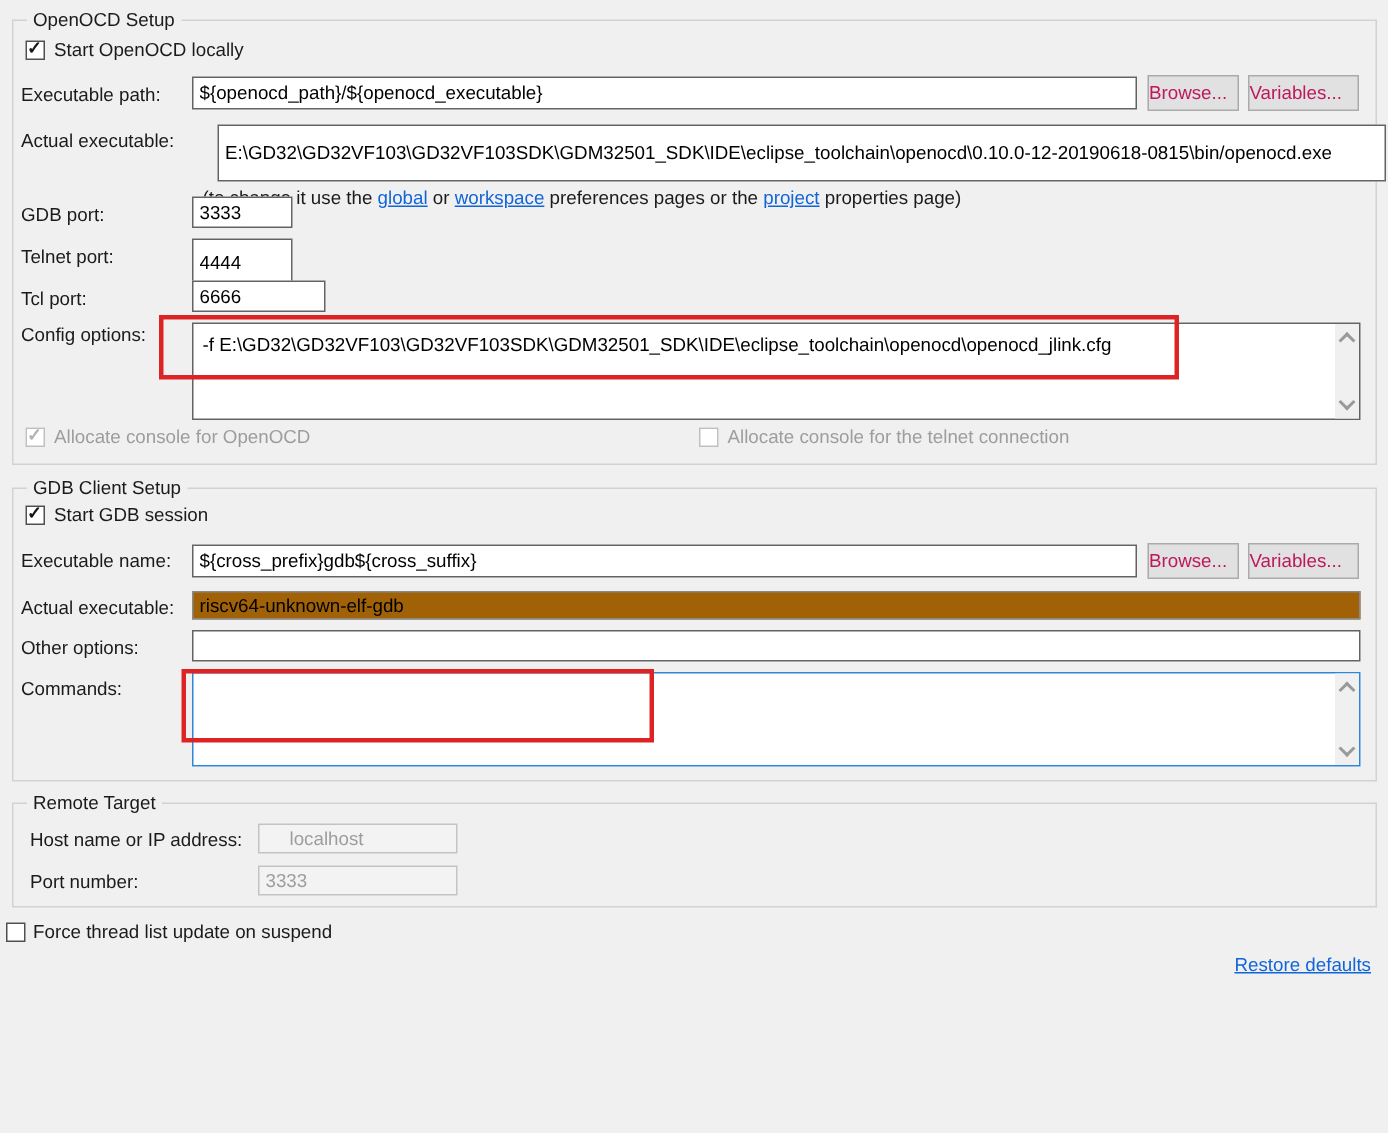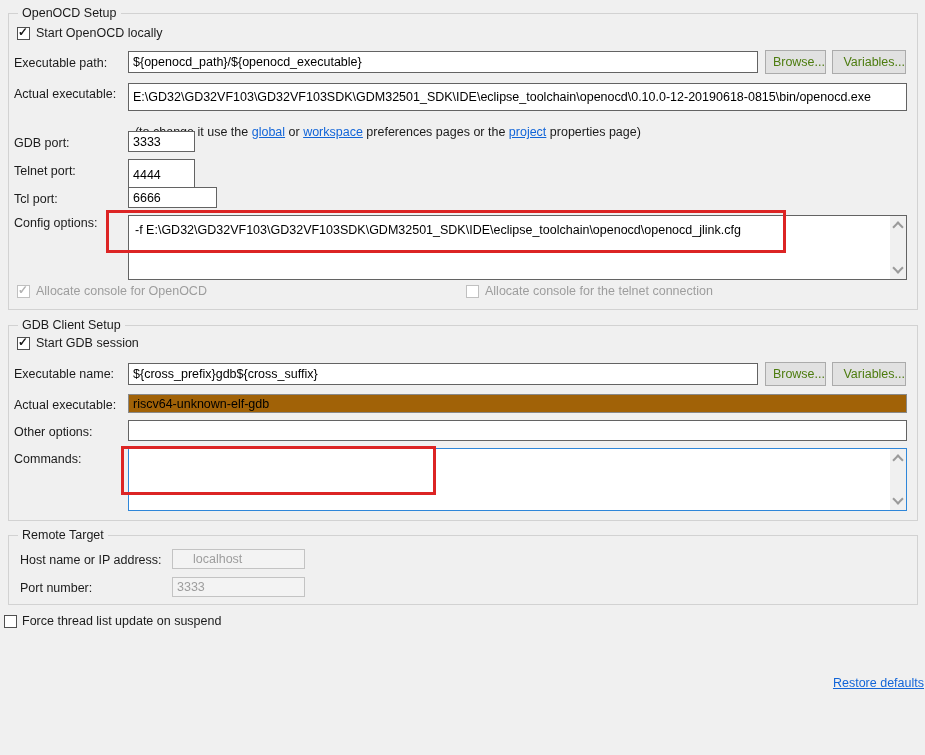--- a/index.html
+++ b/index.html
@@ -24,22 +24,22 @@
     position:absolute; box-sizing:border-box;
     background:#fff; border:1px solid #636363;
     font-family:inherit; font-size:12.5px; color:#000;
     padding:0 4px; outline:none;
   }
   .field.readonly { background:#a16207; border-color:#898989; }
   .field.disabled { background:#f3f3f3; border-color:#c3c3c3; color:#9d9d9d; }
   .btn {
     position:absolute; box-sizing:border-box;
     background:#e1e1e1; border:1px solid #ababab;
-    font-family:inherit; font-size:12.5px; color:#4d7c0f;
-    text-align:right; padding:0; cursor:default;
+    font-family:inherit; font-size:12.5px; color:#be185d;
+    text-align:left; padding:0; cursor:default;
   }
   .checkbox {
     position:absolute; width:13px; height:13px; box-sizing:border-box;
     background:#fff; border:1px solid #4f4f4f;
   }
   .checkbox.disabled { border-color:#c0c0c0; }
   .checkbox .check {
     position:absolute; left:0px; top:-3px;
     font-size:12px; font-weight:bold; color:#161616; line-height:14px;
   }
@@ -80,21 +80,21 @@
   <span class="check">✓</span>
 </div>
 <div class="label" style="left:36px; top:26px;">Start OpenOCD locally</div>
 
 <div class="label" style="left:14px; top:56px;">Executable path:</div>
 <input class="field" style="left: 128px; top: 51px; width: 630px; height: 22px;" value="${openocd_path}/${openocd_executable}">
 <button class="btn" style="left:765px; top:50px; width:61px; height:24px;">Browse...</button>
 <button class="btn" style="left:832px; top:50px; width:74px; height:24px;">Variables...</button>
 
 <div class="label" style="left:14px; top:87px;">Actual executable:</div>
-<input class="field" style="left: 128px; top: 83px; width: 779px; height: 28px;" value="E:\GD32\GD32VF103\GD32VF103SDK\GDM32501_SDK\IDE\eclipse_toolchain\openocd\0.10.0-12-20190618-0815\bin/openocd.exe">
+<input class="field" style="left: 145px; top: 83px; width: 779px; height: 38px;" value="E:\GD32\GD32VF103\GD32VF103SDK\GDM32501_SDK\IDE\eclipse_toolchain\openocd\0.10.0-12-20190618-0815\bin/openocd.exe">
 
 <div class="hint" style="left:128px; top:110px;">
   <span>(to change it use the </span><span class="link">global</span><span> or </span><span class="link">workspace</span><span> preferences pages or the </span><span class="link">project</span><span> properties page)</span>
 </div>
 
 <div class="label" style="left:14px; top:136px;">GDB port:</div>
 <input class="field" style="left: 128px; top: 131px; width: 67px; height: 21px;" value="3333">
 
 <div class="label" style="left:14px; top:164px;">Telnet port:</div>
 <input class="field" style="left: 128px; top: 159px; width: 67px; height: 31px;" value="4444">
@@ -153,13 +153,13 @@
 
 <div class="label" style="left:20px; top:553px;">Host name or IP address:</div>
 <input class="field disabled" style="left: 172px; top: 549px; width: 133px; height: 20px; padding-left: 20px;" disabled="" value="localhost">
 
 <div class="label" style="left:20px; top:581px;">Port number:</div>
 <input class="field disabled" style="left: 172px; top: 577px; width: 133px; height: 20px;" disabled="" value="3333">
 
 <div class="checkbox" style="left:4px; top:615px;"></div>
 <div class="label" style="left:22px; top:614px;">Force thread list update on suspend</div>
 
-<a class="link abs" style="right:1px; top:636px;margin-top:40px;">Restore defaults</a>
+<a class="link abs" style="right:11px; top:636px;">Restore defaults</a>
 
 </body></html>

